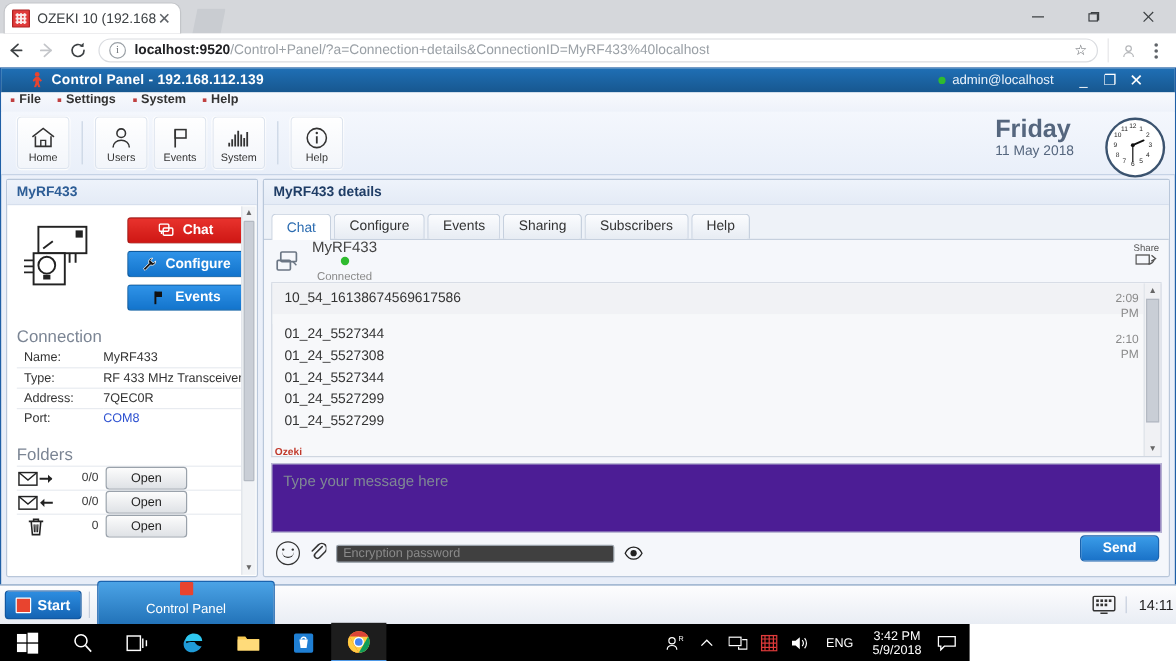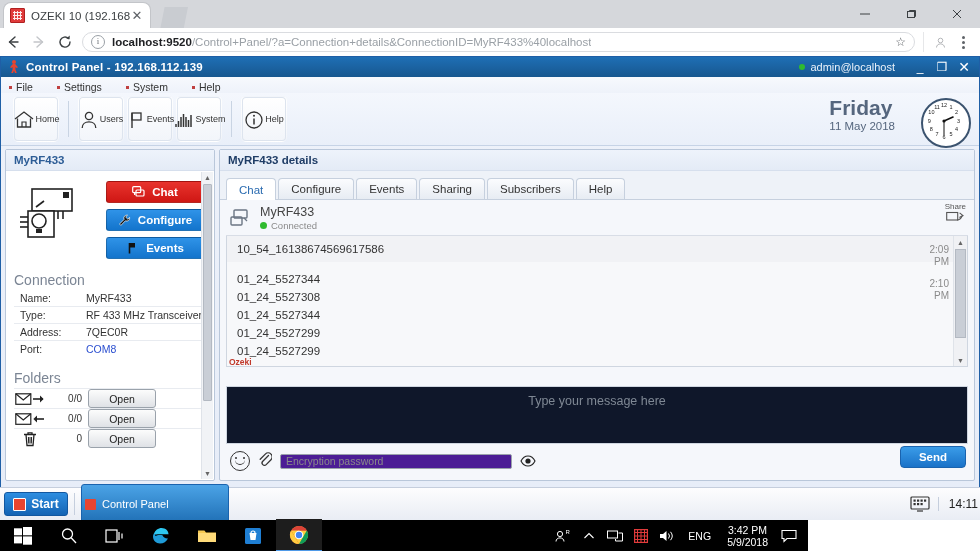--- a/index.html
+++ b/index.html
@@ -91,21 +91,21 @@
     position:absolute;left:0;top:56px;width:980px;height:464px;
     background:#ffffff;overflow:hidden;
   }
   .oz-window{
     position:absolute;left:0;top:0;width:980px;height:432px;
     background:linear-gradient(180deg,#eef2fa 0%,#e7edf8 100%);
     border:1px solid #1f5fa6;box-sizing:border-box;
   }
   .oz-titlebar{
     height:20px;background:linear-gradient(180deg,#1f6fb5 0%,#17578f 100%);
-    display:flex;align-items:center;padding:0 4px;color:#fff;
+    display:flex;align-items:center;padding:0 21px;color:#fff;
   }
   .oz-ico{
     width:14px;height:14px;margin:0 5px 0 2px;flex:0 0 14px;position:relative;
   }
   .oz-ico::before{
     content:"";position:absolute;left:5px;top:0;width:4px;height:4px;border-radius:50%;
     background:#e8442f;
   }
   .oz-ico::after{
     content:"";position:absolute;left:3px;top:4px;width:8px;height:9px;
@@ -114,40 +114,41 @@
   }
   .oz-title{font-size:11.5px;font-weight:bold;letter-spacing:.2px;}
   .oz-tb-right{margin-left:auto;display:flex;align-items:center;gap:0;}
   .oz-user{font-size:11px;color:#eaf2fb;margin-right:14px;display:flex;align-items:center;}
   .oz-user .dot{width:6px;height:6px;border-radius:50%;background:#2fbb2f;margin-right:5px;}
   .oz-wc{width:22px;height:18px;display:flex;align-items:center;justify-content:center;
          color:#fff;font-size:12px;}
   .oz-wc.close{font-size:14px;}
 
   .oz-menubar{
-    height:16px;display:flex;align-items:flex-end;gap:24px;padding:0 8px;
+    height:16px;display:flex;align-items:flex-start;gap:14px;padding:0 8px;
     font-size:10.5px;color:#333;
     background:linear-gradient(180deg,#f7f9fd,#eef2fa);
+    font-weight:bold;
   }
   .oz-menubar span{display:flex;align-items:center;}
   .oz-menubar span::before{
     content:"";width:3px;height:3px;background:#c04040;margin-right:4px;display:inline-block;
   }
 
   .oz-toolbar{
     height:52px;position:relative;
     background:linear-gradient(180deg,#f4f7fd 0%,#e9eff9 100%);
     border-bottom:1px solid #c6d3e6;
     display:flex;align-items:center;padding-left:6px;
   }
   .tb-grp{display:flex;align-items:center;gap:3px;padding:0 6px;height:46px;}
   .tb-sep{width:1px;height:36px;background:#c9d4e3;margin:0 3px;}
   .tbtn{
     width:44px;height:44px;border:1px solid transparent;border-radius:5px;
-    display:flex;flex-direction:row;align-items:center;justify-content:center;gap:1px;
+    display:flex;flex-direction:column;align-items:center;justify-content:center;gap:1px;
     background:linear-gradient(180deg,#ffffff,#f2f5fa);
     box-shadow:0 0 0 1px #dde4ee inset;
   }
   .tbtn .glyph{height:22px;display:flex;align-items:flex-end;justify-content:center;}
   .tbtn .lbl{font-size:9px;color:#333;line-height:10px;}
   .tbtn svg{display:block;}
 
   .oz-date{
     position:absolute;right:84px;top:4px;color:#5b6b82;
   }
@@ -243,21 +244,21 @@
   }
   .tabitem.active{background:#fff;color:#2a6bb0;border-color:#c6d0de;position:relative;top:1px;height:22px;}
 
   .chat-wrap{position:absolute;left:6px;right:6px;top:51px;bottom:6px;display:flex;flex-direction:column;}
   .chat-head{
     height:34px;display:flex;align-items:center;gap:8px;padding:0 4px;
     border-bottom:1px solid #d8dde6;position:relative;
   }
   .chat-av{width:22px;height:22px;flex:0 0 22px;display:flex;align-items:center;justify-content:center;}
   .chat-name{font-size:12.5px;color:#444;line-height:13px;}
-  .chat-status{font-size:9.5px;color:#8a8a8a;display:flex;align-items:center;gap:4px;margin-top:1px;}
+  .chat-status{font-size:9.5px;color:#8a8a8a;display:flex;align-items:center;gap:4px;margin-top:1px;flex-direction:column;}
   .chat-status .dot{width:7px;height:7px;border-radius:50%;background:#2fbb2f;display:inline-block;}
   .share{
     position:absolute;right:2px;top:1px;text-align:center;color:#555;
   }
   .share .t{font-size:8px;line-height:9px;}
 
   .msg-area{
     flex:1 1 auto;position:relative;background:#f7f8fa;border:1px solid #cfd6e0;
     border-top:none;overflow:hidden;margin-top:0;
   }
@@ -275,38 +276,37 @@
     position:absolute;right:0;top:0;bottom:0;width:13px;background:#f0f1f4;
     border-left:1px solid #dfe3e9;
   }
   .msg-vscroll .arrow{height:12px;display:flex;align-items:center;justify-content:center;font-size:7px;color:#666;}
   .msg-vscroll .thumb{position:absolute;left:1px;right:1px;top:13px;bottom:28px;background:#c9ced6;border:1px solid #b3b9c2;}
   .ozeki-mark{
     position:absolute;left:2px;bottom:-1px;font-size:8.5px;color:#c0392b;font-weight:bold;
   }
 
   .composer{
-    height:56px;flex:0 0 56px;margin-top:19px;border:1px solid #cfd6e0;background:#0f172a;
+    height:56px;flex:0 0 56px;margin-top:5px;border:1px solid #cfd6e0;background:#4c1d95;
     position:relative;
-    text-align:center;
   }
   .composer .ph{padding:7px 9px;font-size:12.5px;color:#7f8894;}
   .compbar{
     height:26px;flex:0 0 26px;display:flex;align-items:center;gap:8px;padding:4px 2px 0 4px;
     position:relative;
   }
   .smiley{width:18px;height:18px;border:1.3px solid #333;border-radius:50%;position:relative;}
   .smiley i{position:absolute;width:2px;height:2px;background:#333;border-radius:50%;top:5px;}
   .smiley i.l{left:4px;} .smiley i.r{right:4px;}
   .smiley::after{
     content:"";position:absolute;left:4px;right:4px;top:8px;height:4px;
     border-bottom:1.3px solid #333;border-radius:0 0 6px 6px;
   }
   .encfield{
-    width:232px;height:15px;border:1px solid #9aa2ab;background:#4c1d95;border-radius:2px;
+    width:232px;height:15px;border:1px solid #9aa2ab;background:#404040;border-radius:2px;
     display:flex;align-items:center;padding:0 5px;box-sizing:border-box;
     font-size:10.5px;color:#8a8a8a;
   }
   .eye{width:14px;height:12px;}
   .sendbtn{
     position:absolute;right:2px;top:2px;width:64px;height:20px;border-radius:4px;
     background:linear-gradient(180deg,#3a9ce8,#1a72c8);border:1px solid #1a63ae;
     color:#fff;font-size:11.5px;font-weight:bold;
     display:flex;align-items:center;justify-content:center;
   }
@@ -320,21 +320,21 @@
   .oz-start{
     width:62px;height:22px;border-radius:3px;color:#fff;font-size:12px;font-weight:bold;
     background:linear-gradient(180deg,#2d8de0,#1464b4);border:1px solid #1257a0;
     display:flex;align-items:center;justify-content:center;gap:5px;
   }
   .oz-start .mini{width:11px;height:11px;background:#e8442f;border:1px solid #fff;border-radius:1px;}
   .tb-div{width:1px;height:22px;background:#c5cedd;margin:0 6px;}
   .oz-taskitem{
     width:148px;height:40px;border-radius:3px;color:#fff;font-size:11px;
     background:linear-gradient(180deg,#4ba3e6,#1f6fb5);border:1px solid #1a63ae;
-    display:flex;align-items:center;gap:6px;padding:0 3px;box-sizing:border-box;
+    display:flex;align-items:center;gap:6px;padding:0 16px;box-sizing:border-box;flex-direction:column;
   }
   .oz-taskitem .mini{width:11px;height:11px;background:#e8442f;border-radius:1px;flex:0 0 11px;}
   .oz-tray{margin-left:auto;display:flex;align-items:center;gap:8px;padding-right:6px;}
   .tray-ico{width:20px;height:16px;}
   .oz-time{font-size:12px;color:#222;border-left:1px solid #c5cedd;padding-left:10px;}
 
   
   .wtaskbar{
     position:absolute;left:0;bottom:0;width:808px;height:31px;background:#000;
     display:flex;align-items:center;

